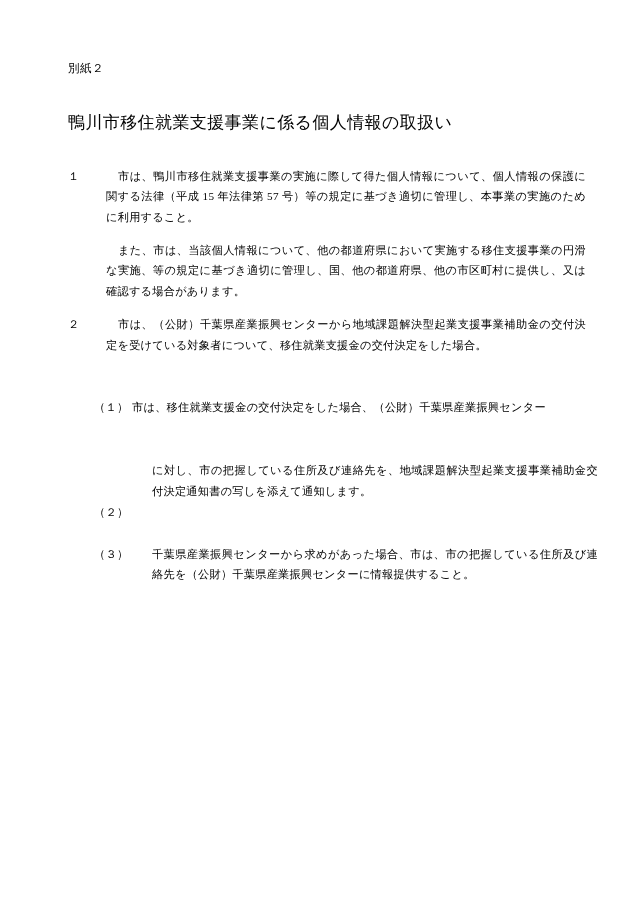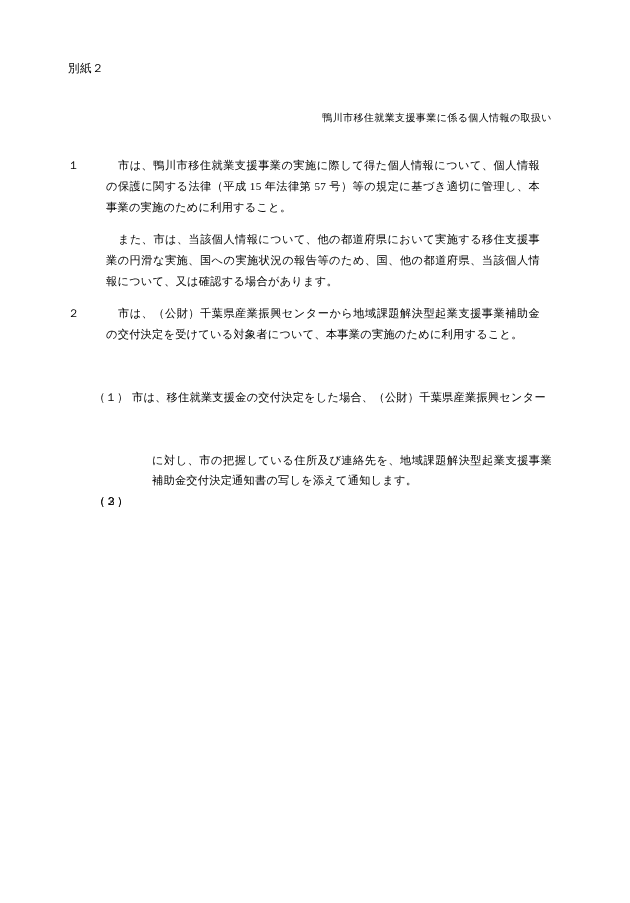--- a/index.html
+++ b/index.html
@@ -14,31 +14,31 @@
     color: #000000;
     position: relative;
     overflow: hidden;
   }
   .page {
     position: absolute;
     top: 0; left: 0;
     width: 630px;
     height: 903px;
     box-sizing: border-box;
-    padding: 60px 78px 40px 68px;
+    padding: 60px 32px 40px 68px;
   }
   .doc-label {
     font-size: 11.5px;
     letter-spacing: 0.5px;
     margin: 0 0 34px 0;
     line-height: 1.4;
   }
   .doc-title {
-    font-size: 10px;
-    text-align: right;
+    font-size: 17px;
+    text-align: left;
     margin: 0 0 30px 0;
     letter-spacing: 0.4px;
     line-height: 1.5;
   }
   .body-block {
     font-size: 11.2px;
     line-height: 1.85;
     letter-spacing: 0.25px;
   }
   .num-item {
@@ -92,36 +92,37 @@
 
   <div class="doc-label">別紙２</div>
 
   <div class="doc-title">鴨川市移住就業支援事業に係る個人情報の取扱い</div>
 
   <div class="body-block">
 
     <div class="num-item">
       <span class="marker">１</span>
       <p class="para indent1">市は、鴨川市移住就業支援事業の実施に際して得た個人情報について、個人情報の保護に関する法律（平成 15 年法律第 57 号）等の規定に基づき適切に管理し、本事業の実施のために利用すること。</p>
-      <p class="para indent1">また、市は、当該個人情報について、他の都道府県において実施する移住支援事業の円滑な実施、国への実施状況の報告等のため、国、他の都道府県、当該個人情報について、又は確認する場合があります。</p>
+      <p class="para indent1">また、市は、当該個人情報について、他の都道府県において実施する移住支援事業の円滑な実施、等の規定に基づき適切に管理し、国、他の都道府県、他の市区町村に提供し、又は確認する場合があります。</p>
     </div>
 
     <div class="num-item">
       <span class="marker">２</span>
-      <p class="para indent1">市は、（公財）千葉県産業振興センターから地域課題解決型起業支援事業補助金の交付決定を受けている対象者について、本事業の実施のために利用すること。</p>
+      <p class="para indent1">市は、（公財）千葉県産業振興センターから地域課題解決型起業支援事業補助金の交付決定を受けている対象者について、移住就業支援金の交付決定をした場合。</p>
 
       <div class="sub-item">
         <span class="marker">（１）</span>
         <div class="sub-body sub-first">市は、移住就業支援金の交付決定をした場合、（公財）千葉県産業振興センター</div>
         <div class="sub-body sub-rest">に対し、市の把握している住所及び連絡先を、地域課題解決型起業支援事業補助金交付決定通知書の写しを添えて通知します。</div>
       </div>
 
       <div class="sub-item">
         <span class="marker">（２）</span>
       </div>
 
       <div class="sub-item">
         <span class="marker">（３）</span>
+        <div class="sub-body sub-rest">千葉県産業振興センターから求めがあった場合、市は、市の把握している住所及び連絡先を（公財）千葉県産業振興センターに情報提供すること。</div>
       </div>
     </div>
 
   </div>
 </div>
 
 </body></html>

